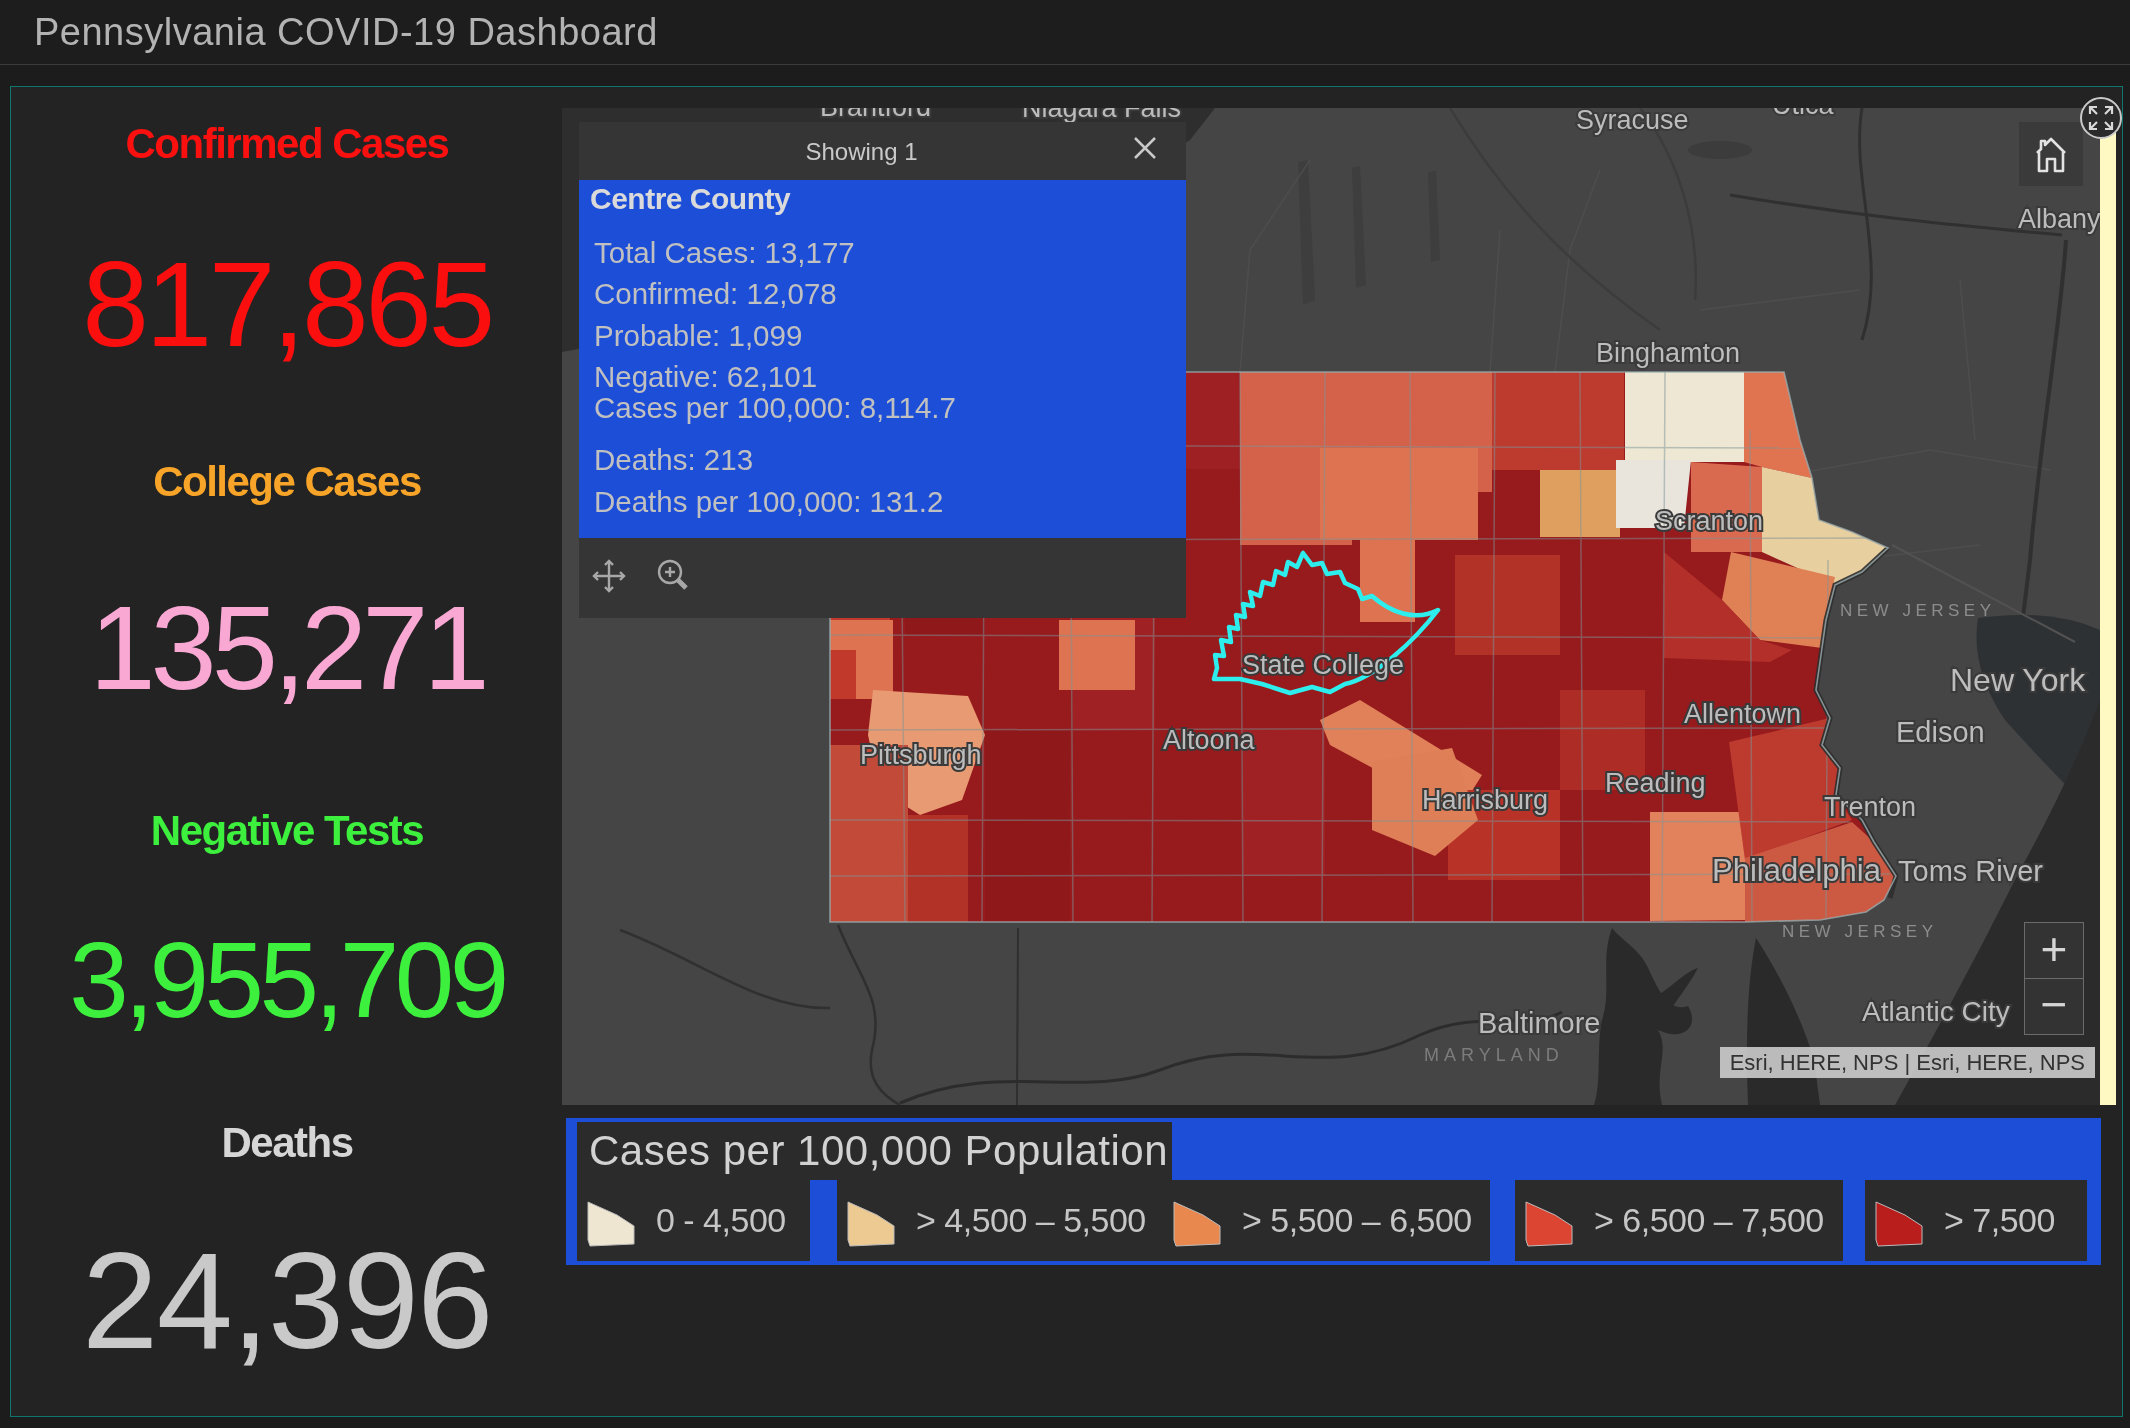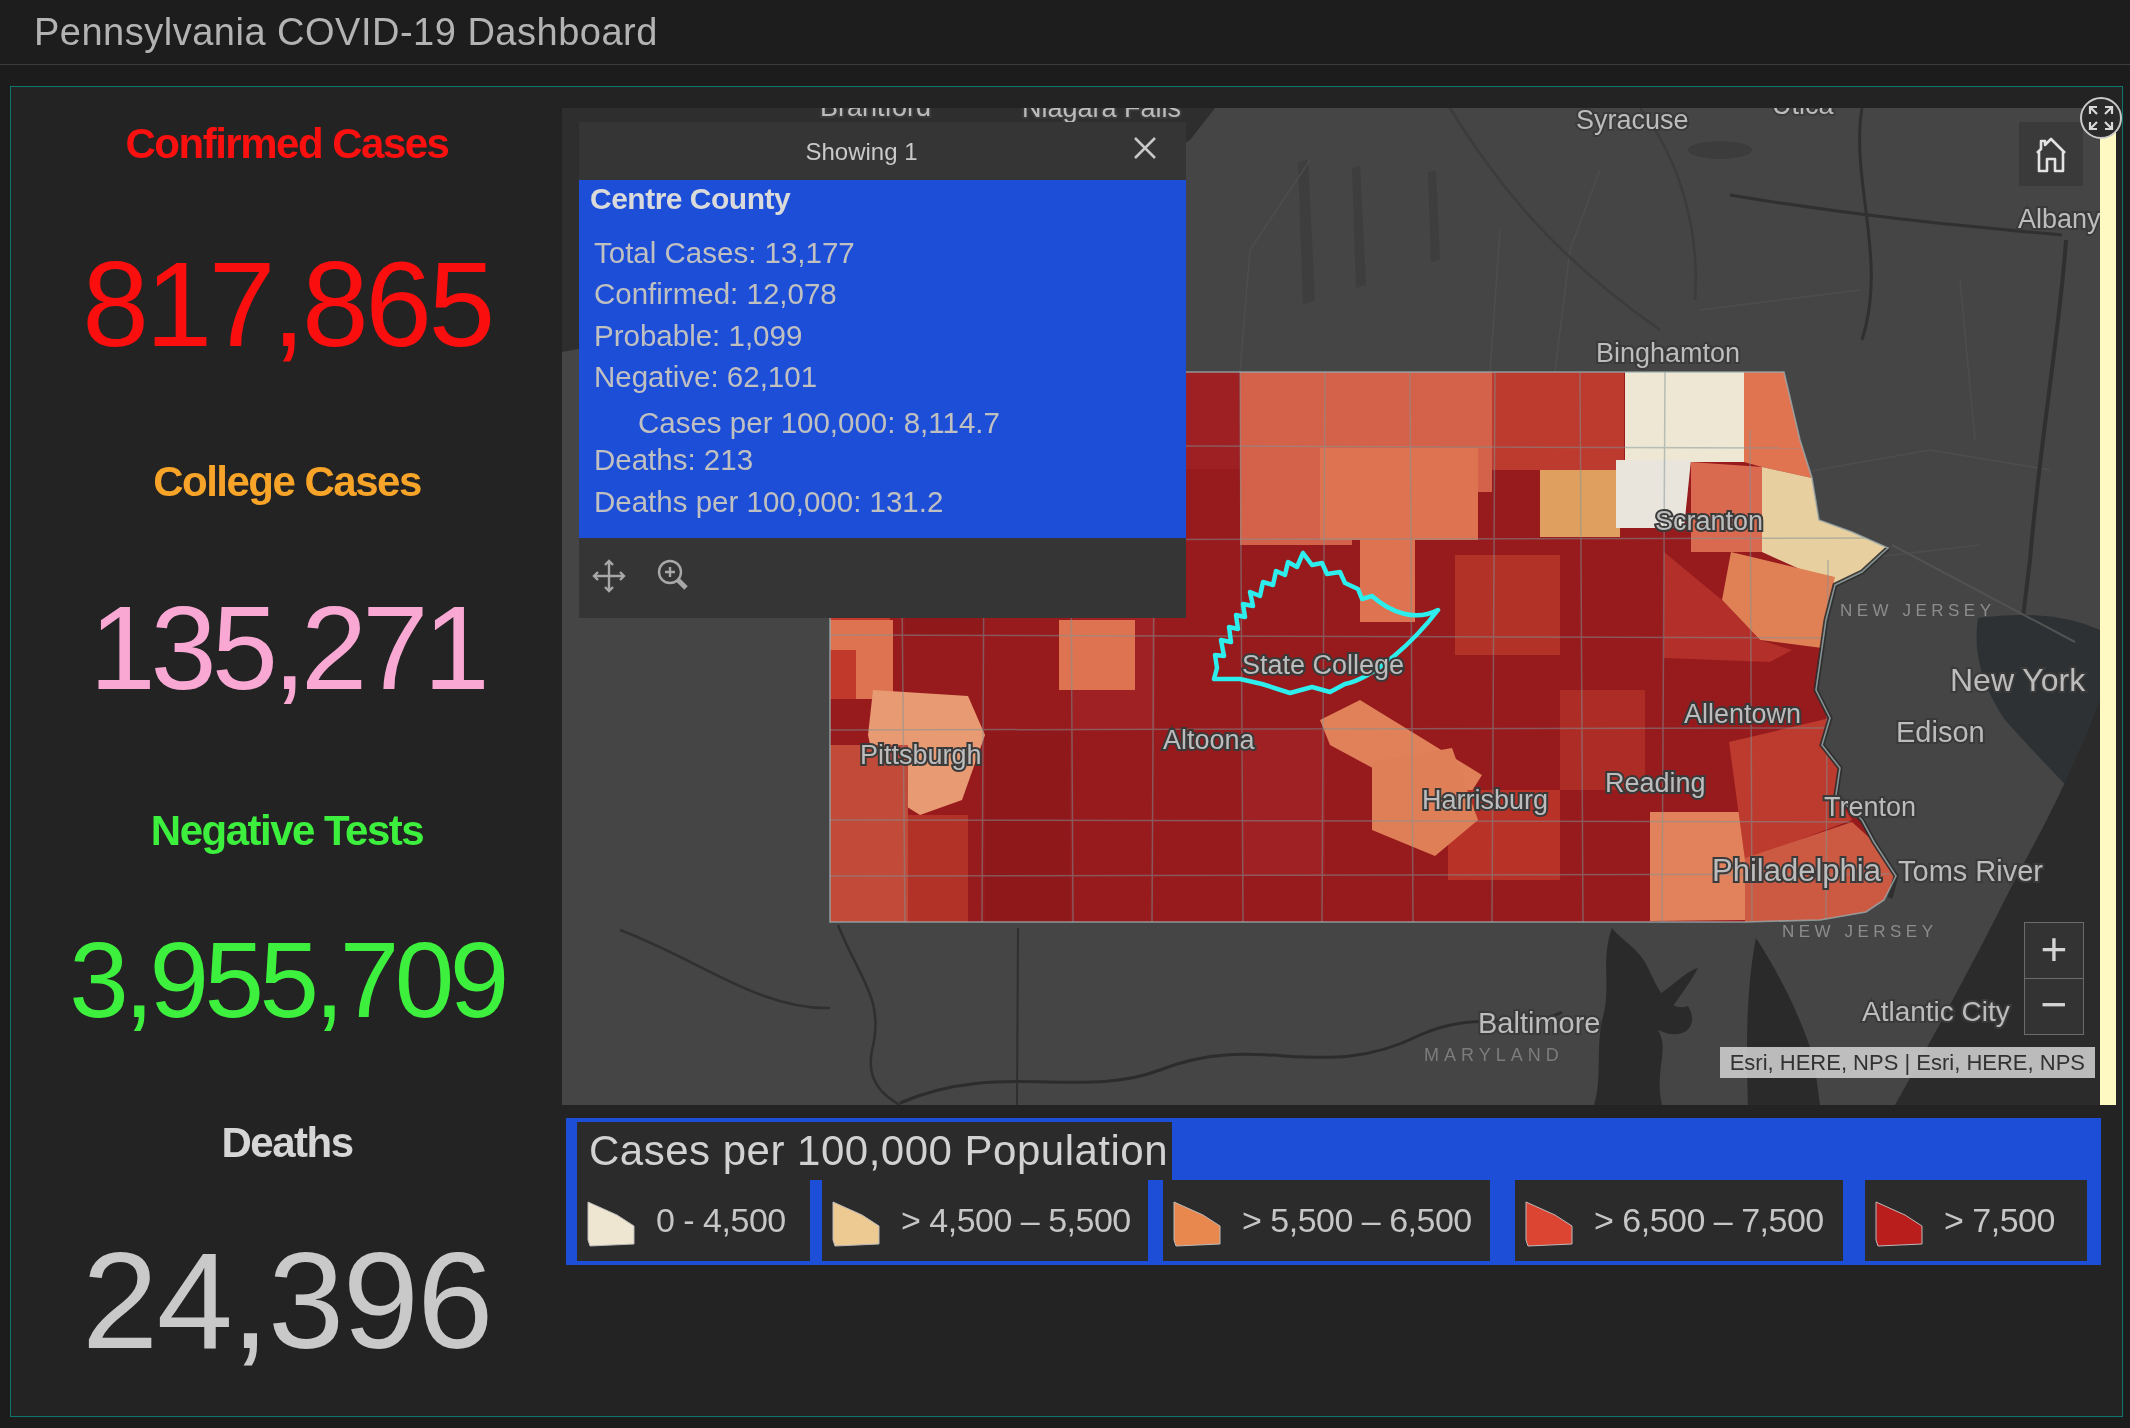--- a/index.html
+++ b/index.html
@@ -197,21 +197,21 @@
       <svg style="position:absolute;right:27px;top:12px;" width="28" height="28" viewBox="0 0 28 28">
           <path d="M4 4 L24 24 M24 4 L4 24" stroke="#c9c9c9" stroke-width="2.5" fill="none"></path>
         </svg>
     </div>
     <div class="pbody">
       <div class="pline" style="top:2px;font-weight:bold;font-size:30px;color:#dadada;left:11px;letter-spacing:-0.5px;">Centre County</div>
       <div class="pline" style="top:56px;">Total Cases: 13,177</div>
       <div class="pline" style="top:97px;">Confirmed: 12,078</div>
       <div class="pline" style="top:139px;">Probable: 1,099</div>
       <div class="pline" style="top:180px;">Negative: 62,101</div>
-      <div class="pline" style="top:226px;margin-left:44px;">Cases per 100,000: 8,114.7</div>
+      <div class="pline" style="top:211px;">Cases per 100,000: 8,114.7</div>
       <div class="pline" style="top:263px;">Deaths: 213</div>
       <div class="pline" style="top:305px;">Deaths per 100,000: 131.2</div>
     </div>
     <div class="pfoot">
       <svg style="position:absolute;left:13px;top:21px;" width="34" height="34" viewBox="0 0 34 34">
         <g stroke="#a8a8a8" stroke-width="2.4" fill="none">
           <path d="M17 2 L17 32 M2 17 L32 17"></path>
           <path d="M13 6 L17 2 L21 6 M13 28 L17 32 L21 28 M6 13 L2 17 L6 21 M28 13 L32 17 L28 21"></path>
         </g>
       </svg>
@@ -228,21 +228,21 @@
   <div class="legend">
     <div class="lt">
         <span>Cases per 100,000 Population</span>
       </div>
     <div class="li" style="left:11px;width:233px;">
       <svg width="50" height="53" viewBox="0 0 50 53">
           <path d="M2 8 L31 21 L48 32 L48 50 L4 52 L2 46 Z" fill="#efe6d2" stroke="#bbb" stroke-width="1"></path>
         </svg>
       <span>0 - 4,500</span>
     </div>
-    <div class="li" style="left:256px;width:326px;text-align:center;">
+    <div class="li" style="left:271px;width:326px;text-align:center;">
       <svg width="50" height="53" viewBox="0 0 50 53">
           <path d="M2 8 L31 21 L48 32 L48 50 L4 52 L2 46 Z" fill="#ecca92" stroke="#bbb" stroke-width="1"></path>
         </svg>
       <span>&gt; 4,500 – 5,500</span>
     </div>
     <div class="li" style="left:597px;width:327px;">
       <svg width="50" height="53" viewBox="0 0 50 53">
           <path d="M2 8 L31 21 L48 32 L48 50 L4 52 L2 46 Z" fill="#e8884f" stroke="#bbb" stroke-width="1"></path>
         </svg>
       <span>&gt; 5,500 – 6,500</span>

